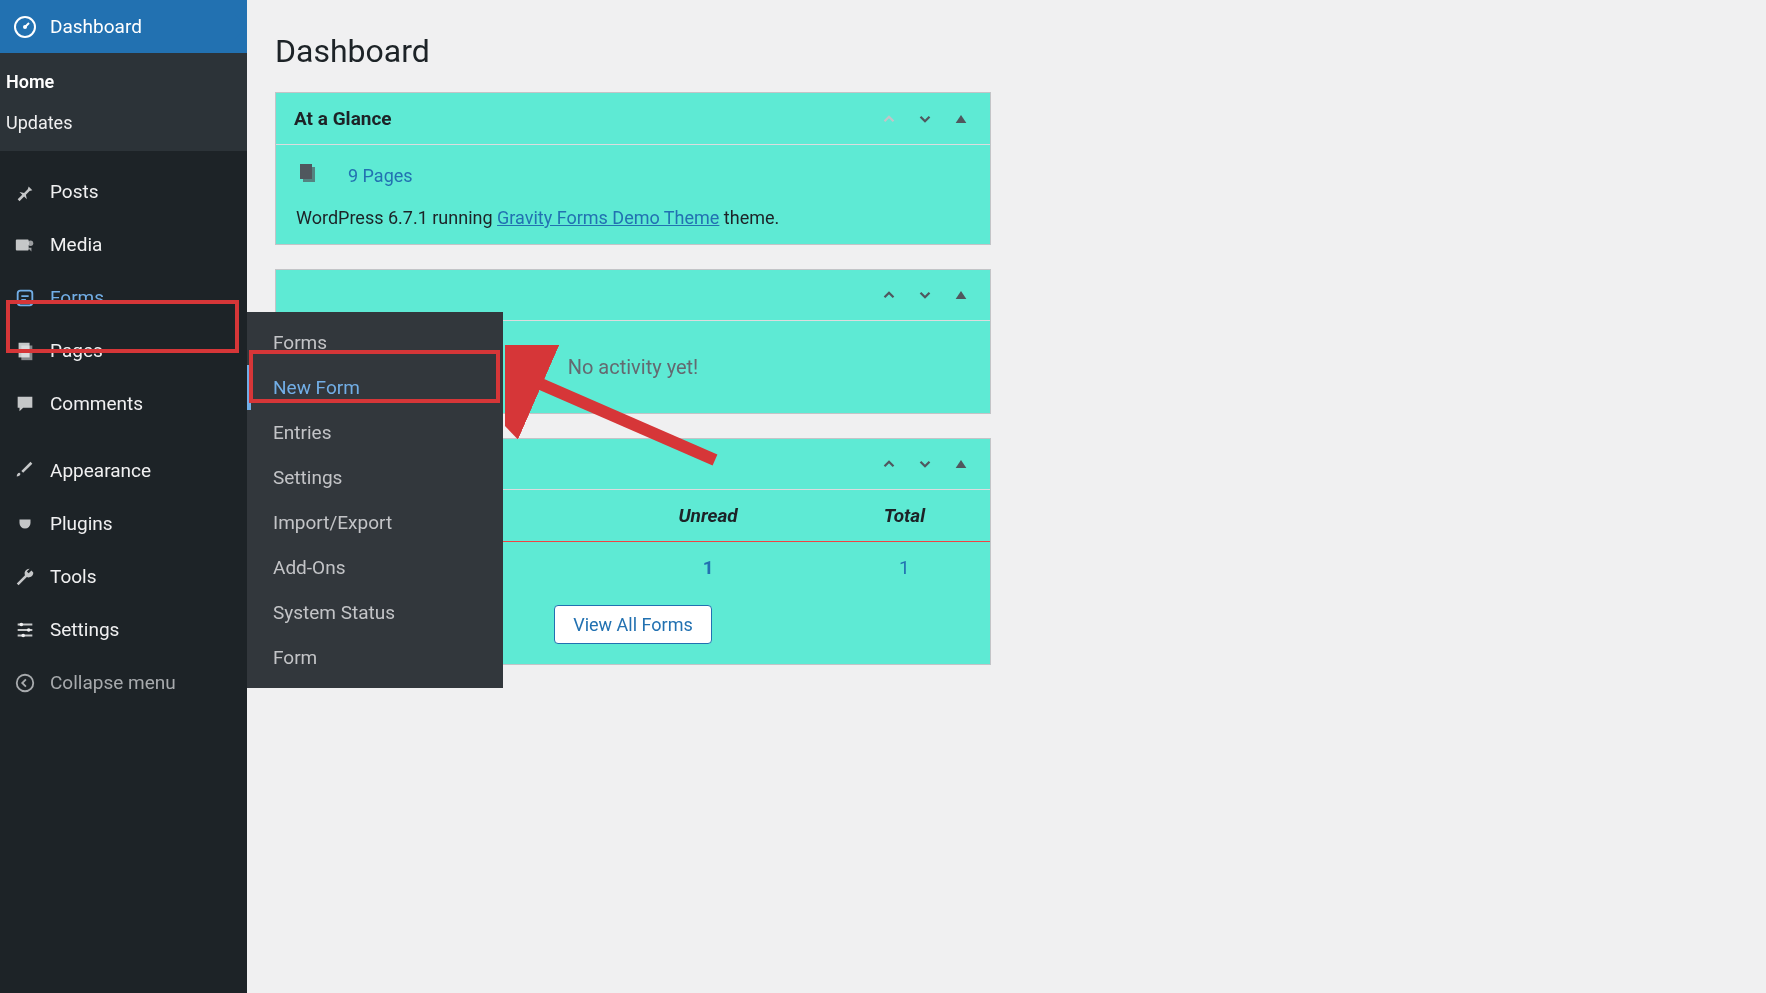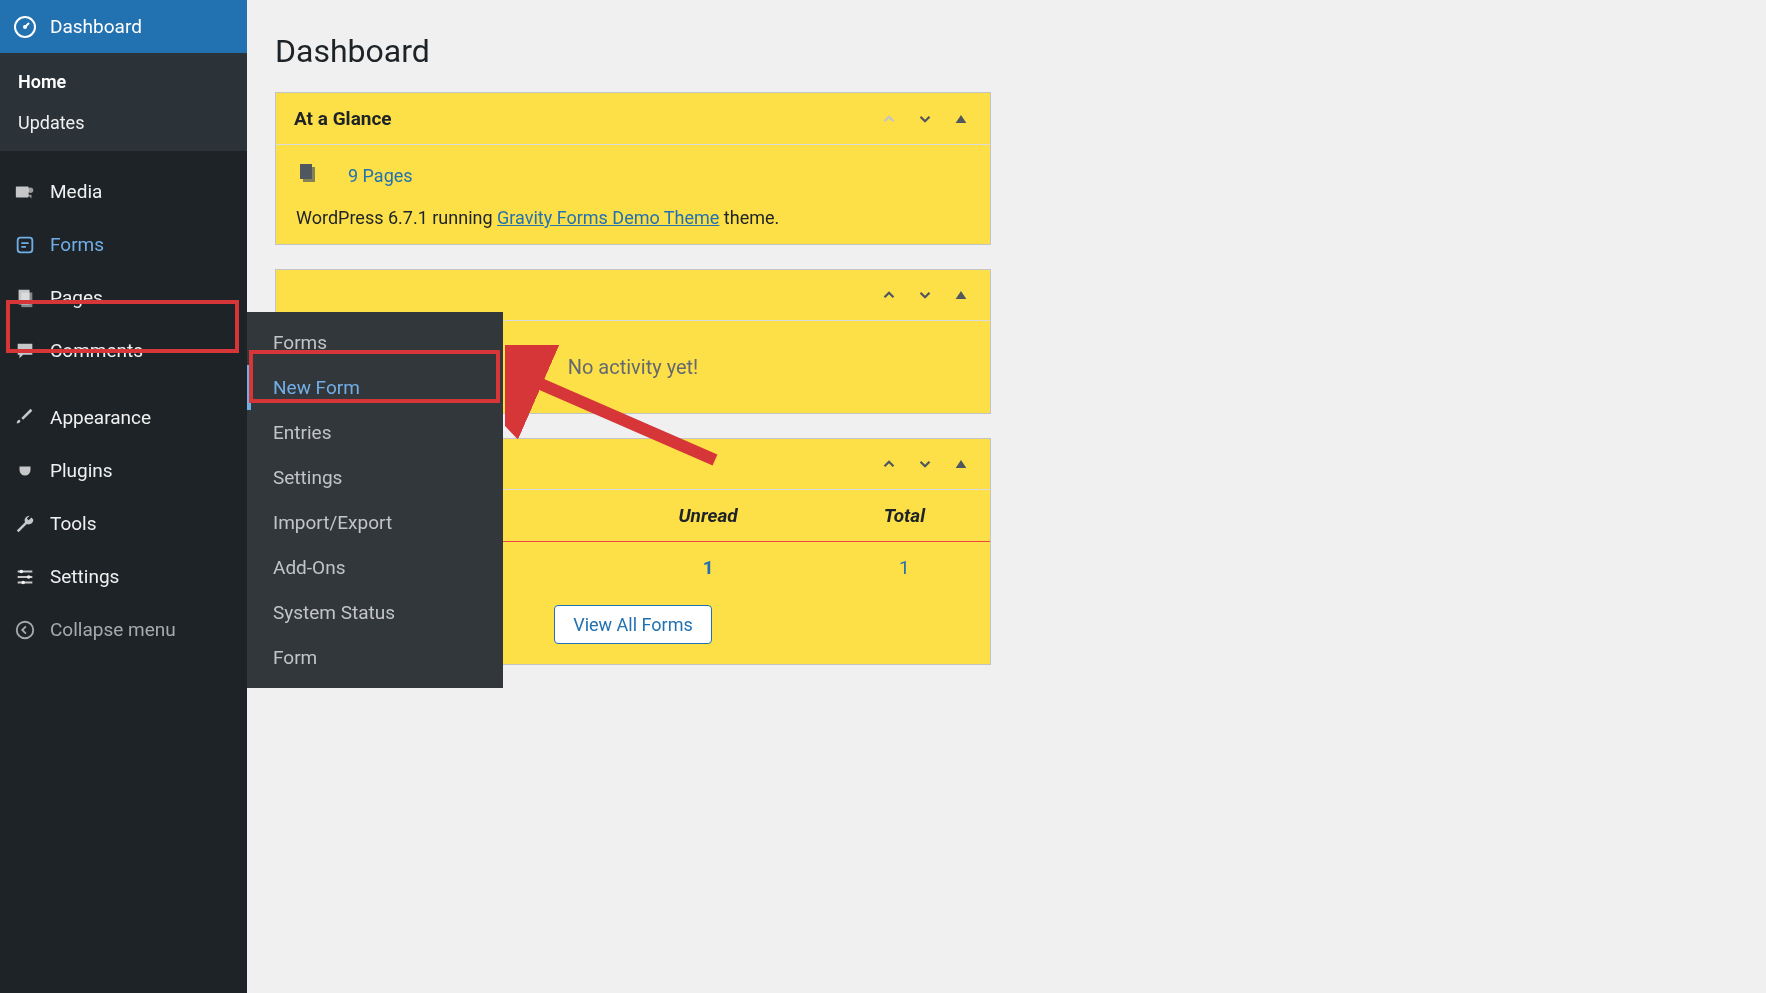--- a/index.html
+++ b/index.html
@@ -53,21 +53,21 @@
   margin-right: 12px;
   display: flex;
   align-items: center;
   justify-content: center;
 }
 .sidebar-subitems {
   background: #2c3338;
   padding: 8px 0;
 }
 .sidebar-subitem {
-  padding: 10px 18px;
+  padding: 10px 6px;
   font-size: 18px;
   color: #f0f0f1;
   cursor: pointer;
 }
 .sidebar-subitem.bold { color: #fff; font-weight: 600; }
 .sidebar-sep { height: 14px; background: #1d2327; }
 
 .submenu-flyout {
   position: absolute;
   left: 247px;
@@ -113,21 +113,21 @@
   right: 0;
   padding: 16px 28px;
 }
 .page-title {
   font-size: 32px;
   font-weight: 400;
   color: #1d2327;
   margin: 16px 0 22px 0;
 }
 .panel {
-  background: #fde047;
+  background: #5eead4;
   border: 1px solid #c3c4c7;
   margin-bottom: 24px;
   width: 716px;
 }
 .panel-header {
   display: flex;
   align-items: center;
   justify-content: space-between;
   padding: 14px 18px;
   border-bottom: 1px solid #dcdcde;
@@ -177,20 +177,28 @@
     </span>
     <span>Dashboard</span>
   </div>
   <div class="sidebar-subitems">
     <div class="sidebar-subitem bold">Home</div>
     <div class="sidebar-subitem">Updates</div>
   </div>
 
   <div class="sidebar-sep"></div>
 
+  <div class="sidebar-item">
+    <span class="icon">
+      <svg width="22" height="22" viewBox="0 0 24 24" fill="currentColor">
+          <path d="M14 4l6 6-3 1-4 4 1 5-3-3-5 5-2-2 5-5-3-3 5 1 4-4 1-3z" opacity="0.8"></path>
+        </svg>
+    </span>
+    <span>Posts</span>
+  </div>
   <div class="sidebar-item">
     <span class="icon">
       <svg width="22" height="22" viewBox="0 0 24 24" fill="currentColor">
           <rect x="2" y="6" width="14" height="12" rx="1" opacity="0.8"></rect>
           <circle cx="18" cy="10" r="3" opacity="0.6"></circle>
           <path d="M15 15 l4 0 l0 4" opacity="0.6"></path>
         </svg>
     </span>
     <span>Media</span>
   </div>

